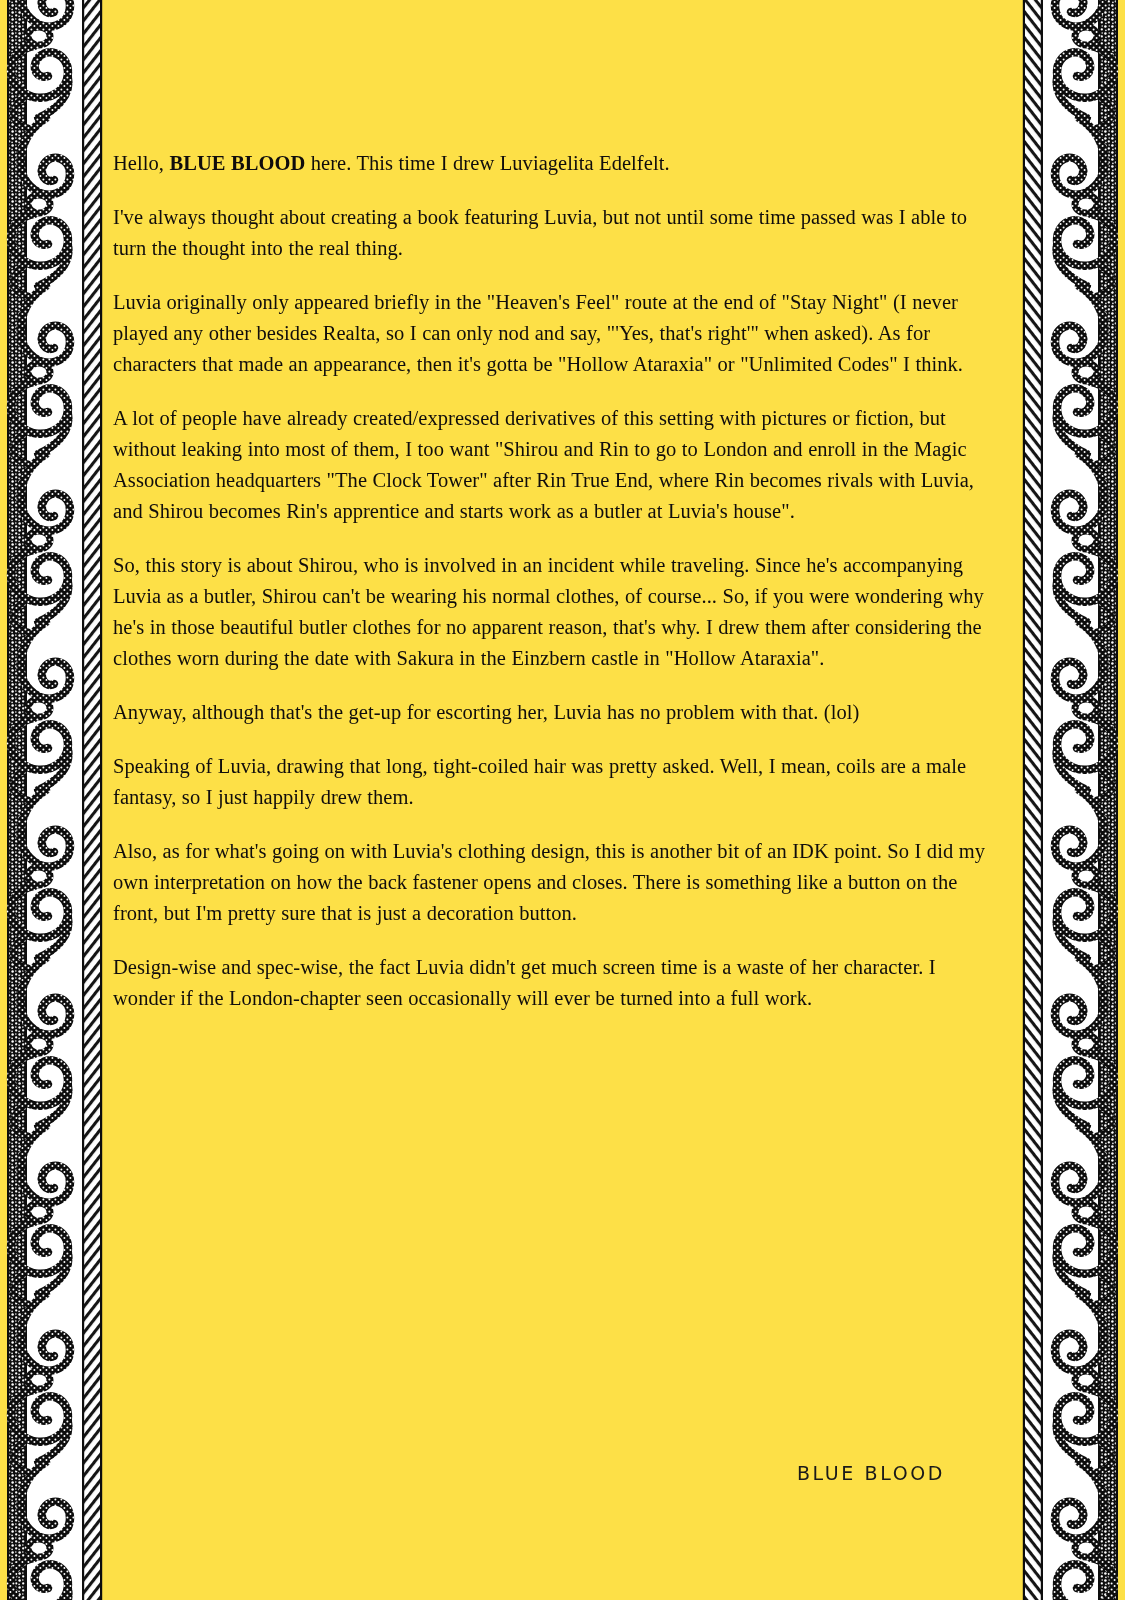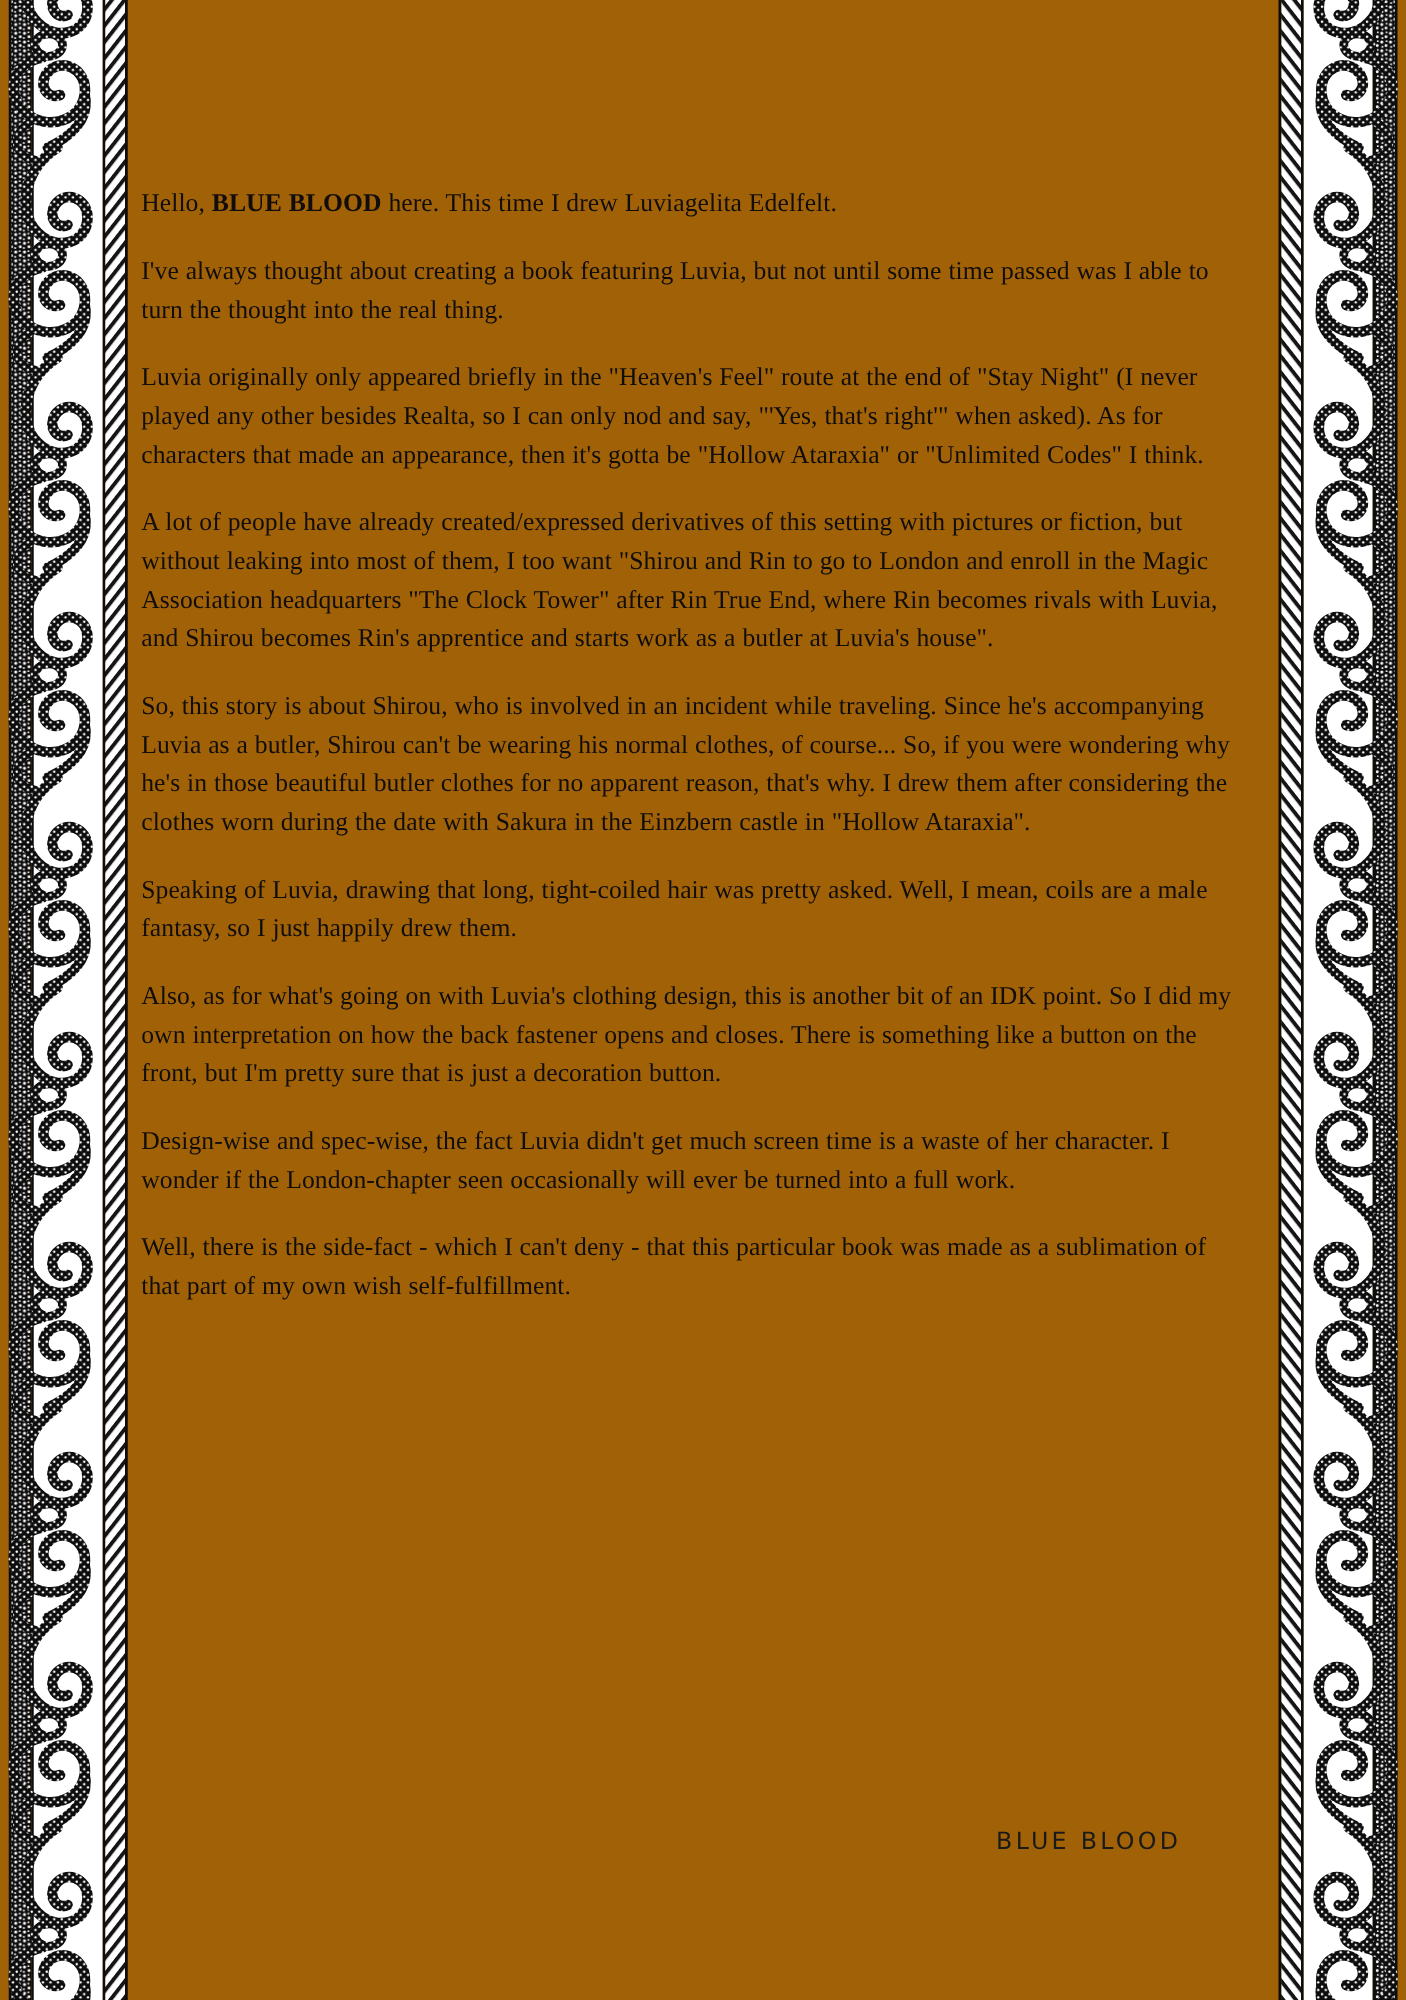--- a/index.html
+++ b/index.html
@@ -11,21 +11,21 @@
     width: 1125px;
     height: 1600px;
     overflow: hidden;
     font-family: "Liberation Serif", "DejaVu Serif", serif;
   }
 
   #page {
     position: relative;
     width: 1125px;
     height: 1600px;
-    background: #a16207;
+    background: #fde047;
   }
 
   
   .border-frame {
     position: absolute;
     top: 0;
     width: 104px;
     height: 1600px;
     overflow: hidden;
   }
@@ -183,28 +183,28 @@
 
     <p class="para">I've always thought about creating a book featuring Luvia, but not until some time passed was I able to turn the thought into the real thing.</p>
 
     <p class="para">Luvia originally only appeared briefly in the "Heaven's Feel" route at the end of "Stay Night" (I never played any other besides Realta, so I can only nod and say, "'Yes, that's right'" when asked). As for characters that made an appearance, then it's gotta be "Hollow Ataraxia" or "Unlimited Codes" I think.</p>
 
 
     <p class="para">A lot of people have already created/expressed derivatives of this setting with pictures or fiction, but without leaking into most of them, I too want "Shirou and Rin to go to London and enroll in the Magic Association headquarters "The Clock Tower" after Rin True End, where Rin becomes rivals with Luvia, and Shirou becomes Rin's apprentice and starts work as a butler at Luvia's house".</p>
 
     <p class="para">So, this story is about Shirou, who is involved in an incident while traveling. Since he's accompanying Luvia as a butler, Shirou can't be wearing his normal clothes, of course... So, if you were wondering why he's in those beautiful butler clothes for no apparent reason, that's why. I drew them after considering the clothes worn during the date with Sakura in the Einzbern castle in "Hollow Ataraxia".</p>
 
+    <p class="para">Anyway, although that's the get-up for escorting her, Luvia has no problem with that. (lol)</p>
 
     <p class="para">Speaking of Luvia, drawing that long, tight-coiled hair was pretty asked. Well, I mean, coils are a male fantasy, so I just happily drew them.</p>
 
     <p class="para">Also, as for what's going on with Luvia's clothing design, this is another bit of an IDK point. So I did my own interpretation on how the back fastener opens and closes. There is something like a button on the front, but I'm pretty sure that is just a decoration button.</p>
 
     <p class="para">Design-wise and spec-wise, the fact Luvia didn't get much screen time is a waste of her character. I wonder if the London-chapter seen occasionally will ever be turned into a full work.</p>
 
-    <p class="para">Well, there is the side-fact - which I can't deny - that this particular book was made as a sublimation of that part of my own wish self-fulfillment.</p>
 
   </div>
 
   <div id="signature">
     <span class="sig-text">BLUE BLOOD</span>
   </div>
 
 </div>
 
 </body></html>

